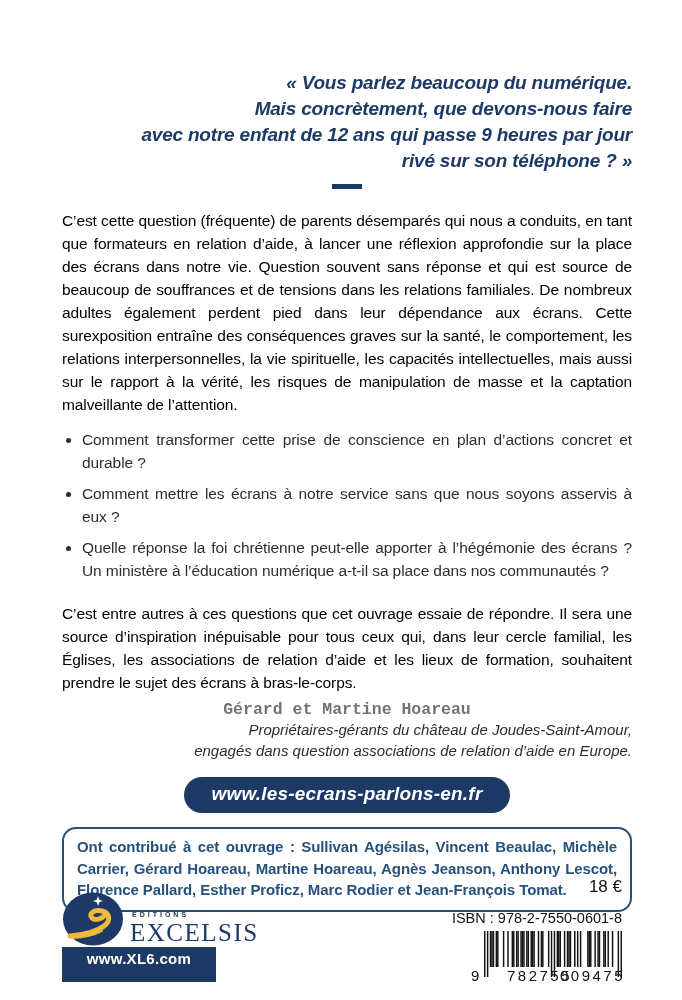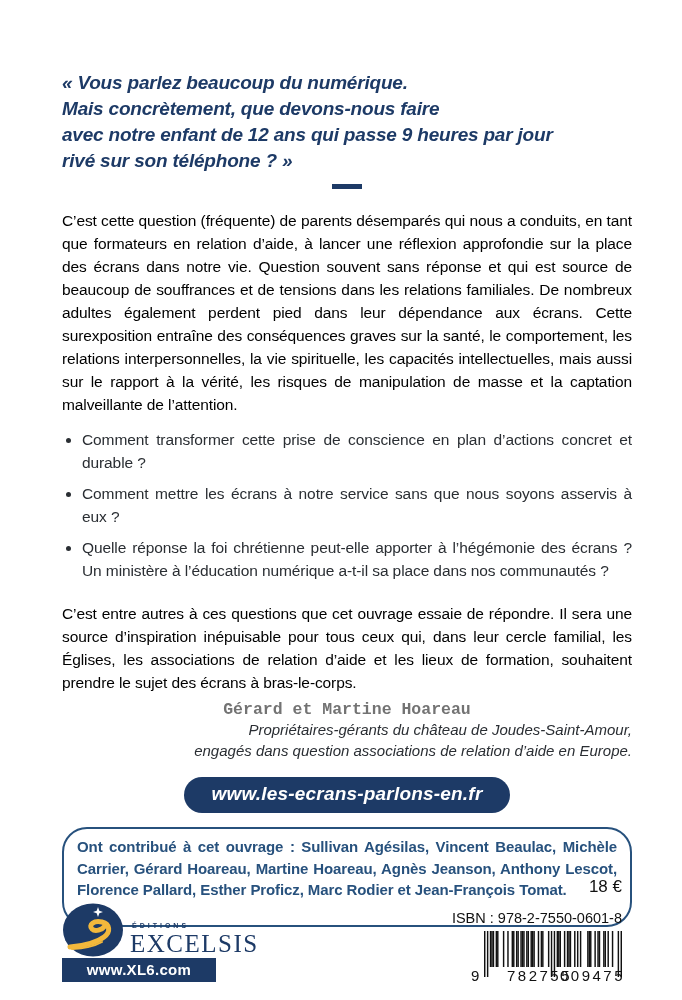--- a/index.html
+++ b/index.html
@@ -5,21 +5,21 @@
   html,body { margin:0; padding:0; background:#ffffff; }
   .page {
     position:relative; width:682px; height:1000px; background:#ffffff;
     font-family:"Liberation Sans", sans-serif; overflow:hidden;
     color:#2a2e33;
   }
   .content { padding:0 50px 0 62px; }
 
   
   .quote {
-    margin-top:70px; text-align:left;
+    margin-top:70px; text-align:right;
     font-style:italic; font-weight:700; font-size:19px; line-height:26px;
     letter-spacing:-0.2px; color:#1d3a66;
   }
   .divider { width:30px; height:5px; background:#1d3a66; margin:10px auto 0 auto; }
 
   
   .body-text {
     margin:0; margin-top:20px; text-align:justify;
     font-size:15.5px; line-height:23px; letter-spacing:-0.1px; color:#000000;
   }
@@ -38,22 +38,22 @@
   
   .pill-row { text-align:center; margin-top:16px; }
   .pill {
     display:inline-block; background:#1d3a66; color:#ffffff;
     font-style:italic; font-weight:700; font-size:19px;
     padding:6px 28px 8px 28px; border-radius:22px; letter-spacing:0.2px;
   }
 
   
   .contrib-box {
-    margin-top:14px; border:2px solid #27517d; border-radius:25px;
-    padding:7px 13px 24px 13px; text-align:justify;
+    margin-top:14px; border:2px solid #27517d; border-radius:14px;
+    padding:7px 13px 9px 13px; text-align:justify;
     font-weight:700; font-size:15px; line-height:21.5px;
     letter-spacing:-0.1px; color:#27517d;
   }
 
   
   .footer {
     position:absolute; left:62px; right:60px; bottom:18px;
     display:flex; justify-content:space-between; align-items:flex-end;
   }
   .publisher { width:170px; }
@@ -61,21 +61,21 @@
   .pub-text { margin-left:6px;margin-top:16px; }
   .editions {
     font-size:7px; letter-spacing:3px; color:#1d3a66; font-weight:700;
     margin-bottom:1px; padding-left:2px;
   }
   .excelsis {
     font-family:"Liberation Serif", serif; font-size:25px; letter-spacing:1.5px;
     color:#1d3a66;
   }
   .xl6-bar {
-    margin-top:-4px; width:154px; height:24px; background:#1d3a66;
+    margin-top:-4px; width:154px; height:35px; background:#1d3a66;
     color:#ffffff; font-weight:700; font-size:15px; line-height:23px;
     text-align:center; letter-spacing:0.3px; position:relative; z-index:2;
   }
 
   .print-right { text-align:right; color:#111111; }
   .price { font-size:17px; margin-bottom:13px; }
   .isbn { font-size:14.5px; margin-bottom:5px;margin-left:26px; }
   .barcode-wrap { position:relative; display:inline-block; }
   .ean-digits {
     position:absolute; left:-13px; top:36px; width:151px; height:16px;

